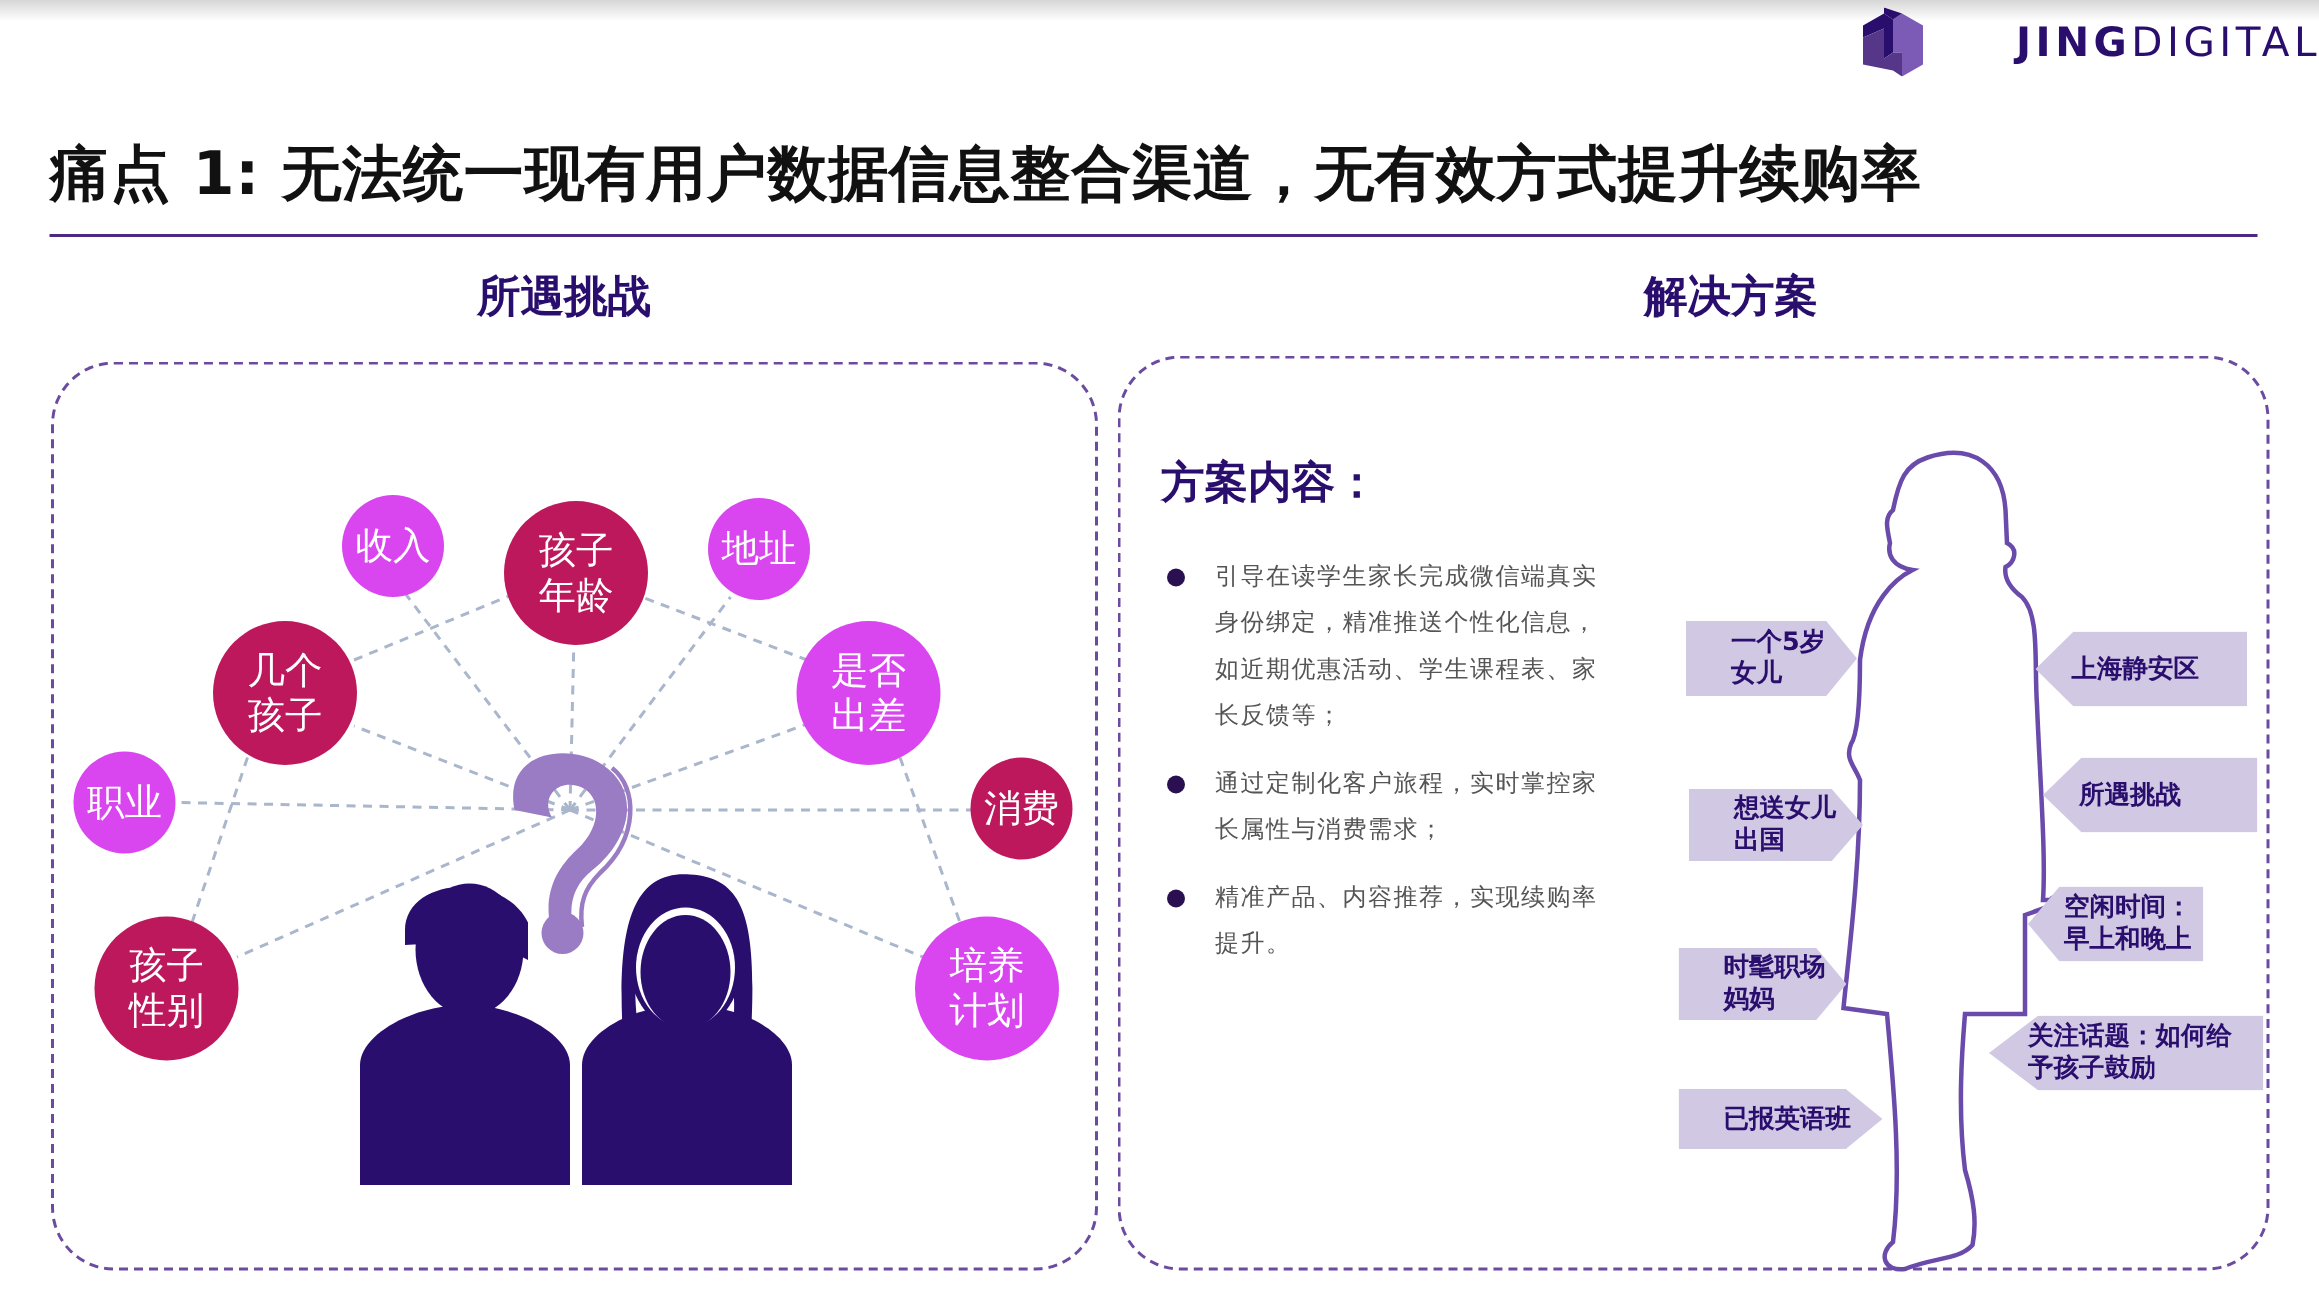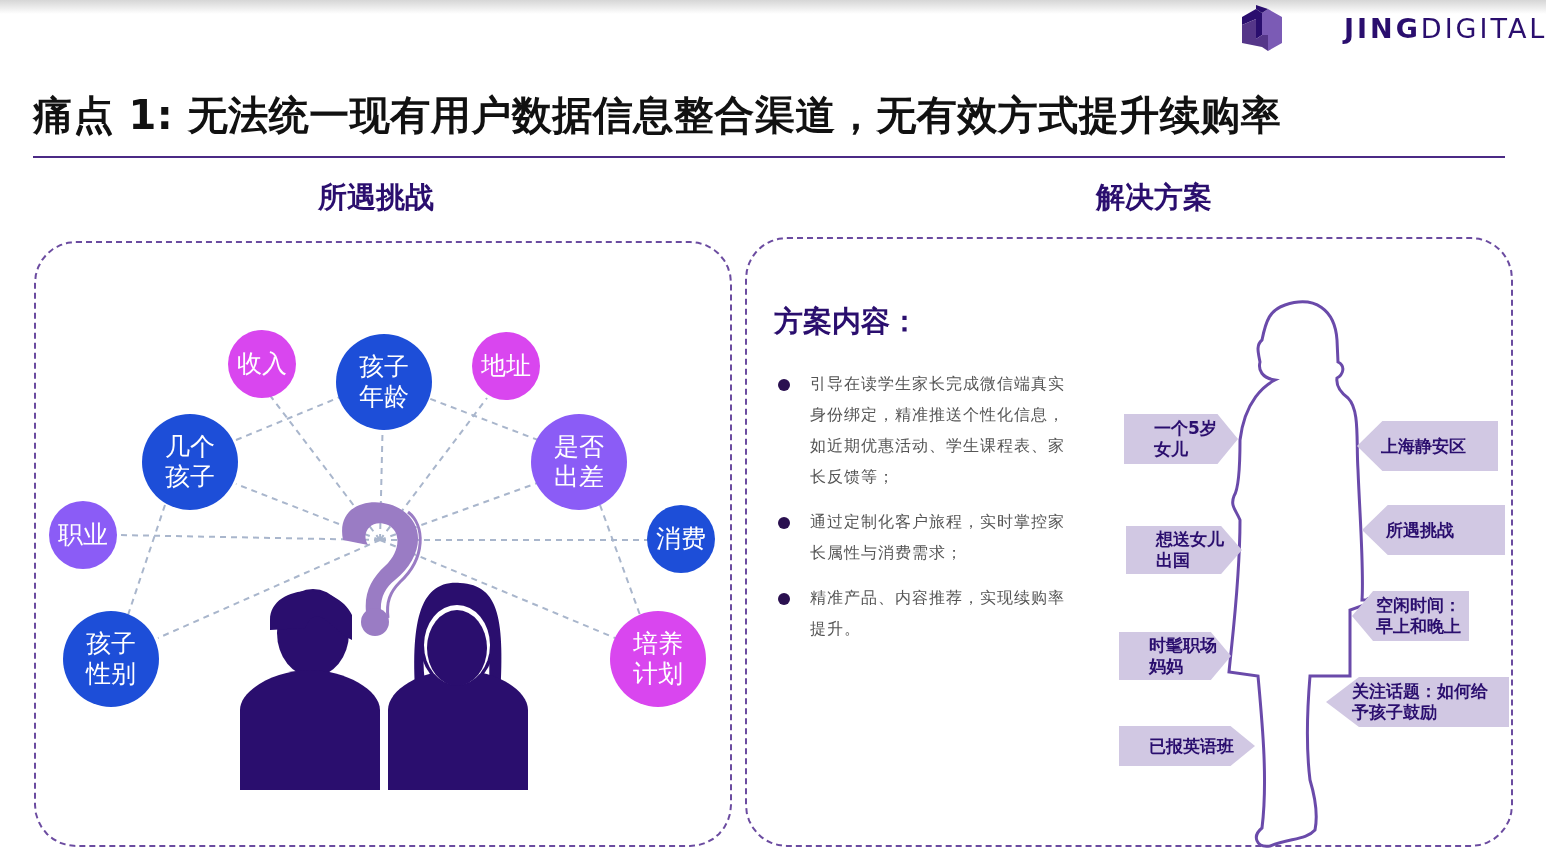--- a/index.html
+++ b/index.html
@@ -7,22 +7,22 @@
   .topshade{position:absolute;left:0;top:0;width:1546px;height:14px;background:linear-gradient(#d6d6d6,#ffffff);}
   .logo{position:absolute;left:1242px;top:4px;height:48px;display:flex;align-items:center;gap:48px;}
   .logo-word{margin-left:14px;font-family:"DejaVu Sans",sans-serif;font-size:27px;letter-spacing:3px;color:#2a0e6e;}
   .logo-word b{font-weight:bold;}
   .logo-word span{font-weight:normal;}
   .title{position:absolute;left:33px;top:88px;font-size:40px;font-weight:bold;color:#111;letter-spacing:0.5px;white-space:nowrap;}
   .rule{position:absolute;left:33px;top:156px;width:1472px;height:2px;background:#4b2a85;}
   .sec-head{position:absolute;top:178px;font-size:29px;font-weight:bold;color:#2a0e6e;}
   .panel{position:absolute;border:2px dashed #6b4ba0;border-radius:42px;box-sizing:border-box;}
   .bubble{position:absolute;border-radius:50%;color:#fff;display:flex;align-items:center;justify-content:center;text-align:center;font-size:25px;line-height:30px;}
-  .b-dark{background:#1d4ed8;}
-  .b-mid{background:#8b5cf6;}
+  .b-dark{background:#be185d;}
+  .b-mid{background:#d946ef;}
   .b-black{background:#d946ef;}
   .sol-title{position:absolute;left:774px;top:302px;font-size:29px;font-weight:bold;color:#2a0e6e;}
   .bullets{position:absolute;left:778px;top:368px;width:290px;}
   .bullet{display:flex;margin-bottom:14px;}
   .dot{width:12px;height:12px;border-radius:50%;background:#2a1050;margin-top:11px;flex:none;}
   .btext{margin-left:20px;font-size:16px;line-height:31px;color:#555;letter-spacing:1px;}
   .tag{position:absolute;background:#d1c8e3;color:#2a0e6e;font-size:17px;font-weight:bold;line-height:21px;display:flex;align-items:center;box-sizing:border-box;}
   .tag-l{clip-path:polygon(0 0,82% 0,100% 50%,82% 100%,0 100%);padding-left:30px;}
   .tag-r{clip-path:polygon(18% 0,100% 0,100% 100%,18% 100%,0 50%);padding-left:24px;}
   svg{position:absolute;left:0;top:0;}

